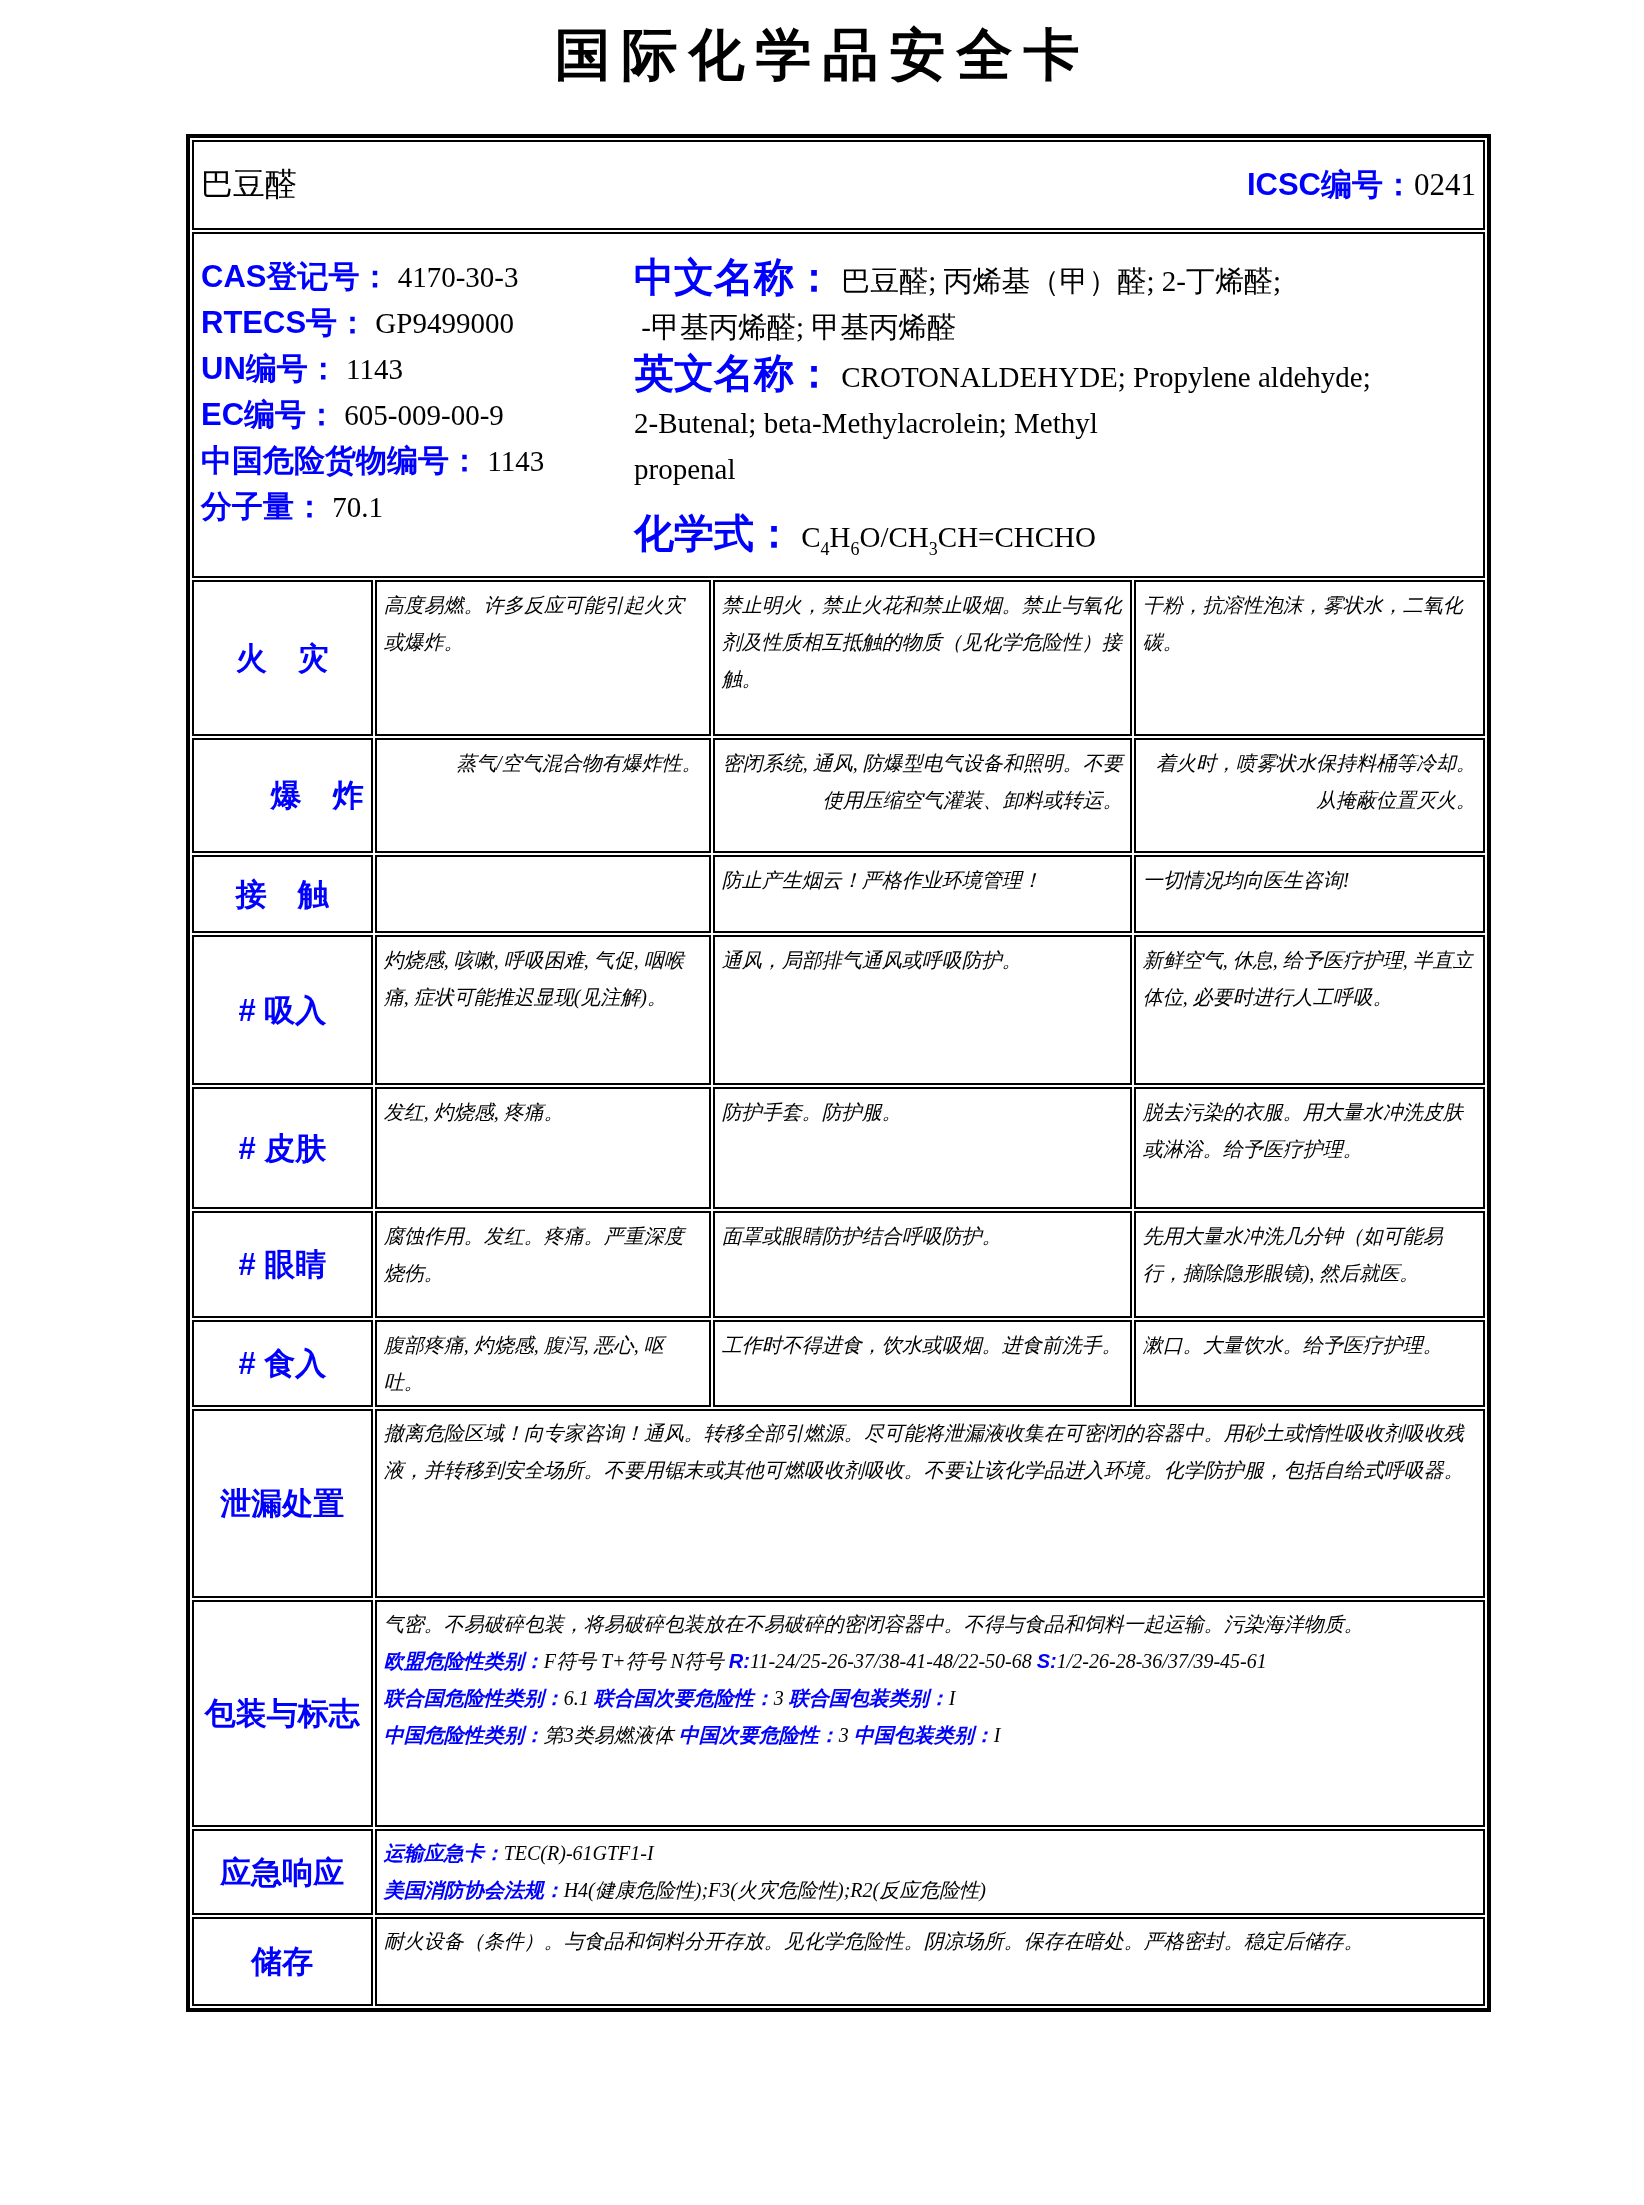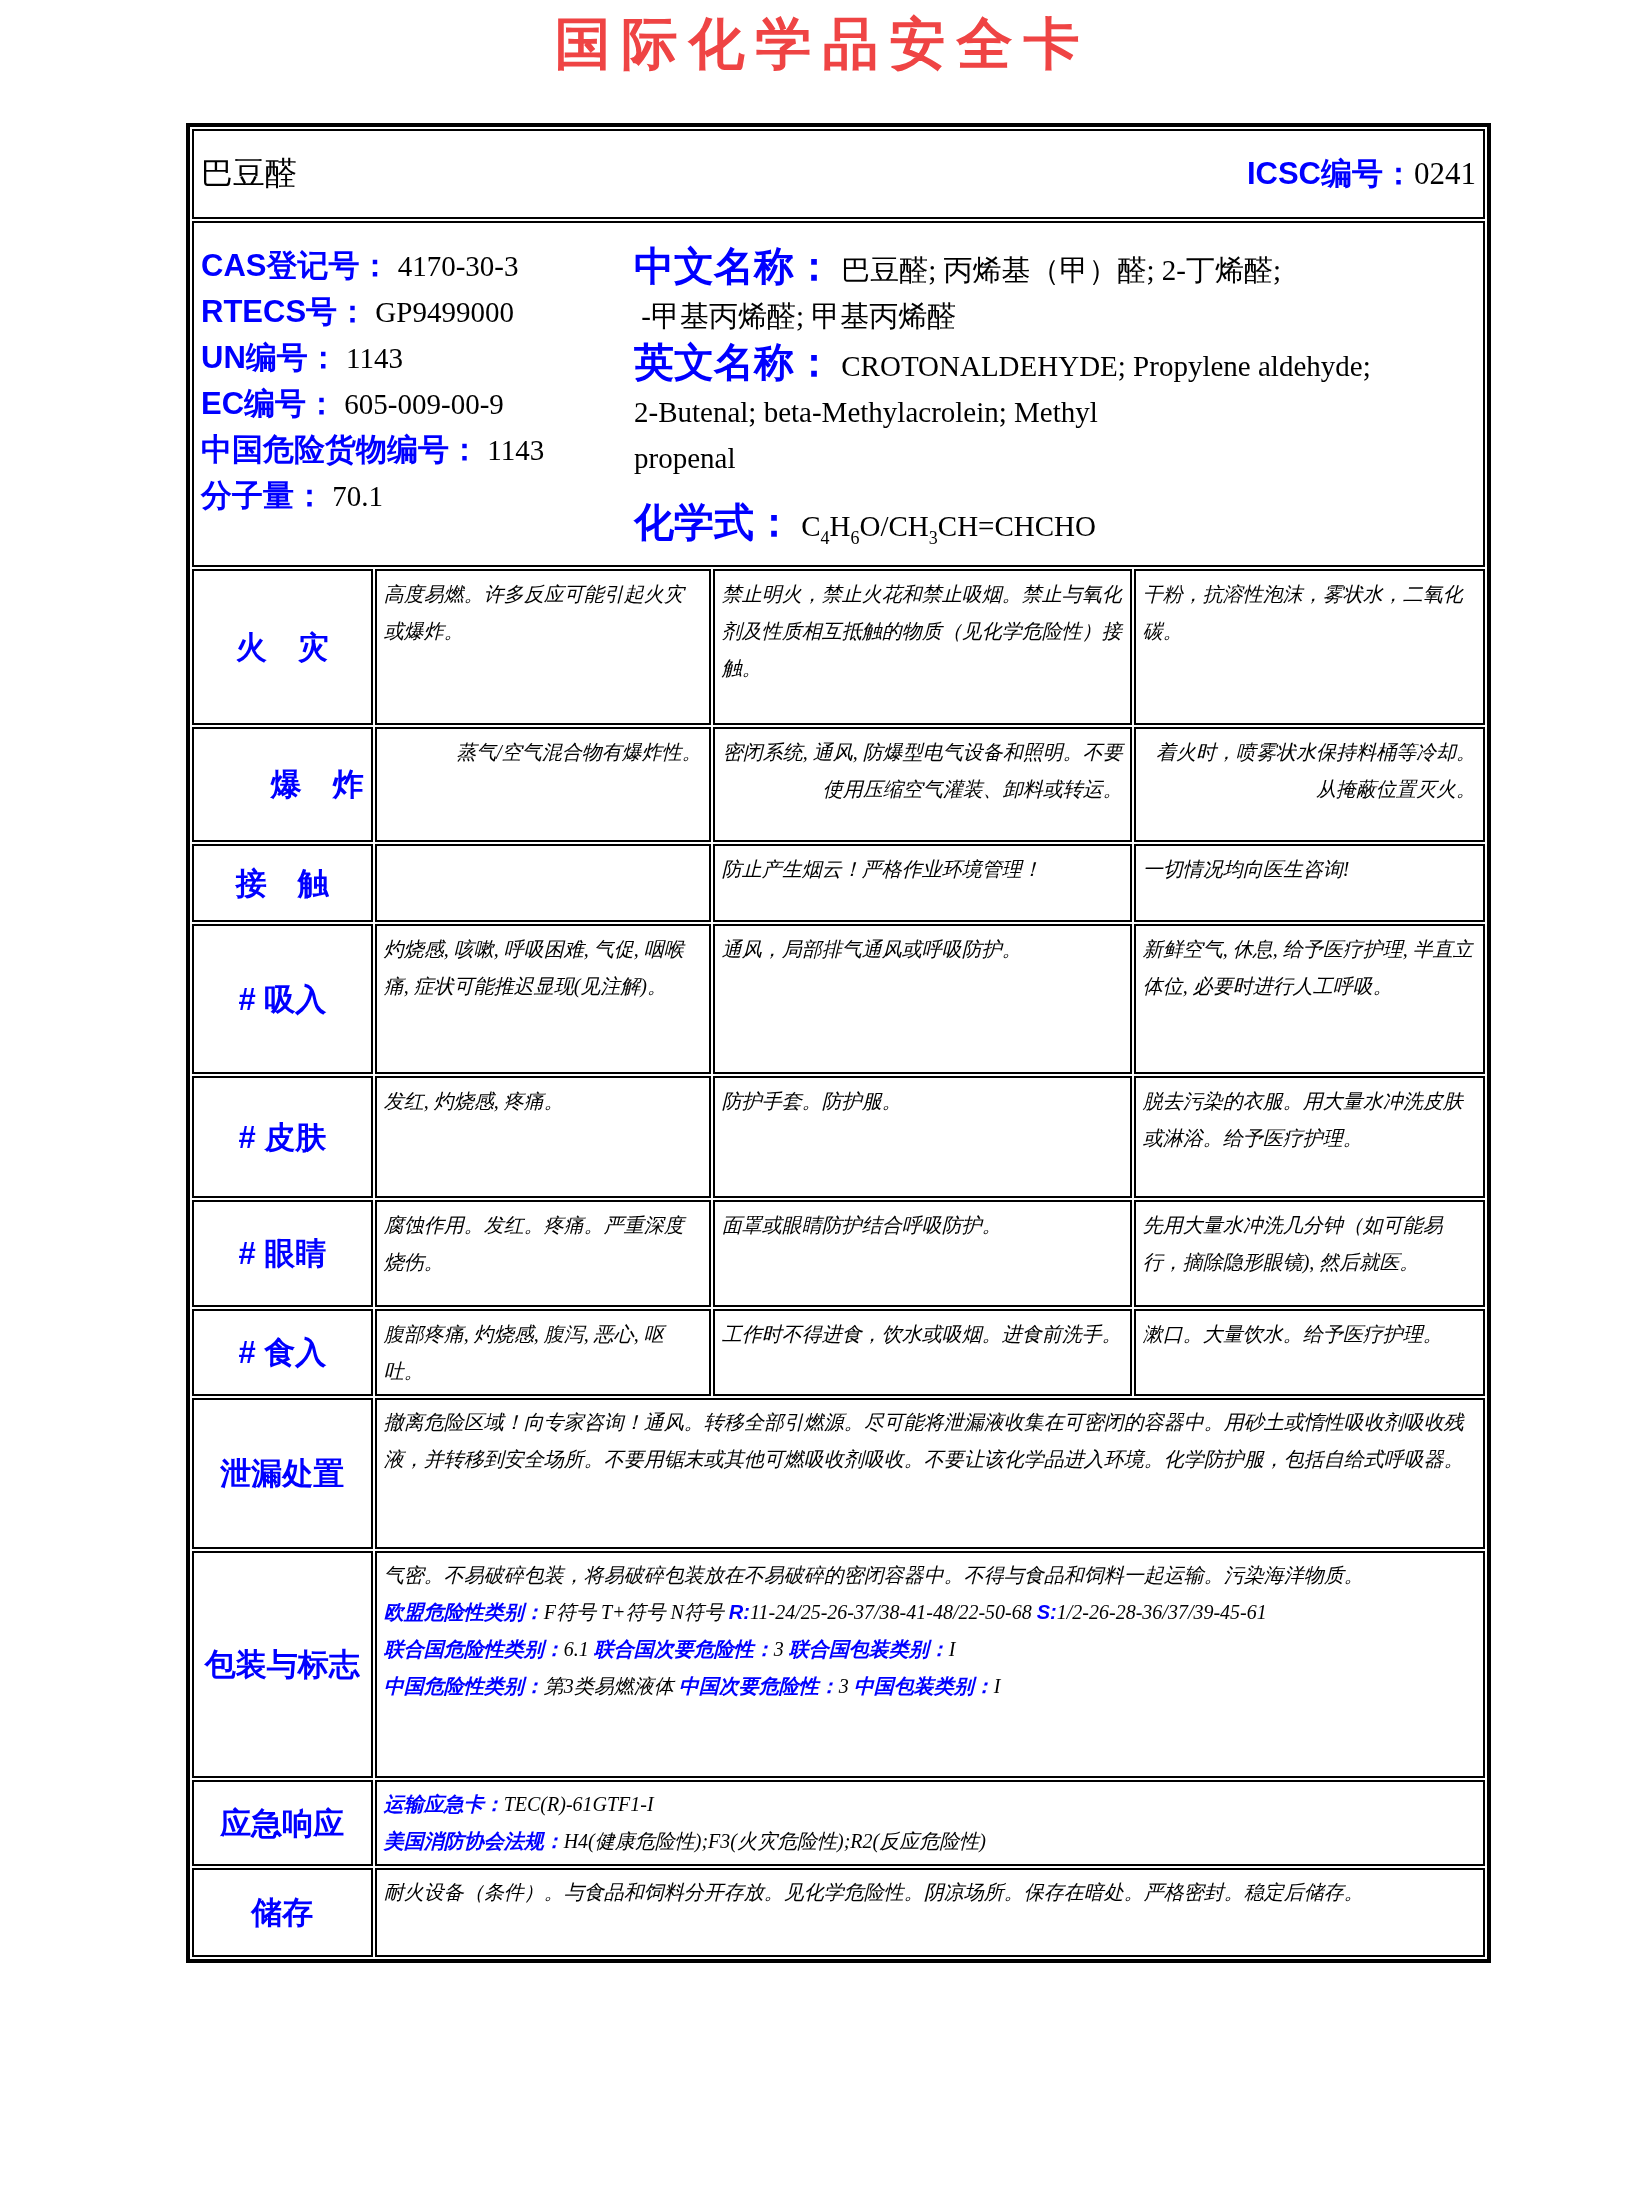--- a/index.html
+++ b/index.html
@@ -9,23 +9,23 @@
   }
   body {
     width: 1645px;
     height: 2205px;
     overflow: hidden;
     font-family: "Liberation Serif", "DejaVu Serif", serif;
     color: #000000;
   }
   
   .page-title {
-    padding-top: 7px;
+    padding-top: 18px;
     text-align: center;
-    color: #ef4444;
+    color: #000000;
     font-size: 56px;
     font-weight: bold;
     letter-spacing: 11px;
     font-family: "Liberation Serif", "DejaVu Serif", serif;
     white-space: nowrap;
   }
   
   table.card {
     margin: 40px 0 0 186px;
     width: 1305px;
@@ -110,21 +110,21 @@
     white-space: pre-wrap;
   }
   
   tr.r-fire   td { height: 156px; }
   tr.r-expl   td { height: 115px; text-align: right; }
   tr.r-cont   td { height: 78px; }
   tr.r-inh    td { height: 150px; }
   tr.r-skin   td { height: 122px; }
   tr.r-eye    td { height: 107px; }
   tr.r-ing    td { height: 81px; }
-  tr.r-spill  td { height: 151px; }
+  tr.r-spill  td { height: 189px; }
   tr.r-pack   td { height: 227px; }
   tr.r-emer   td { height: 77px; }
   tr.r-stor   td { height: 89px; }
 </style>
 </head>
 <body>
 
 <div class="page-title">国际化学品安全卡</div>
 
 <table class="card">

